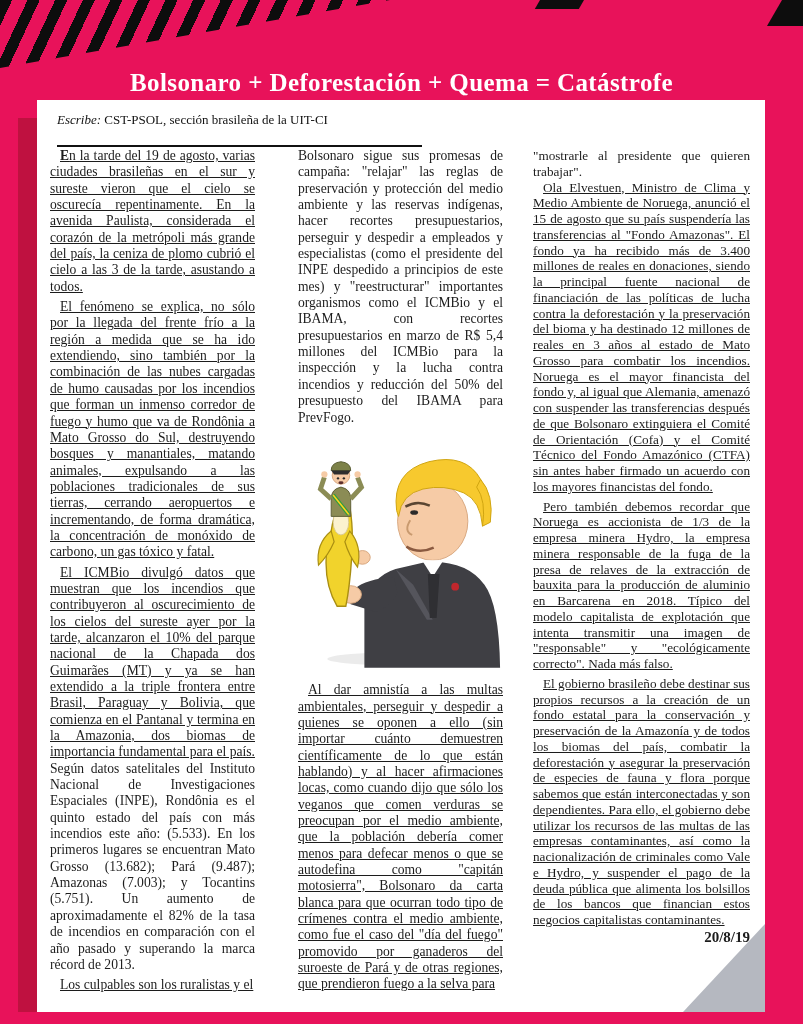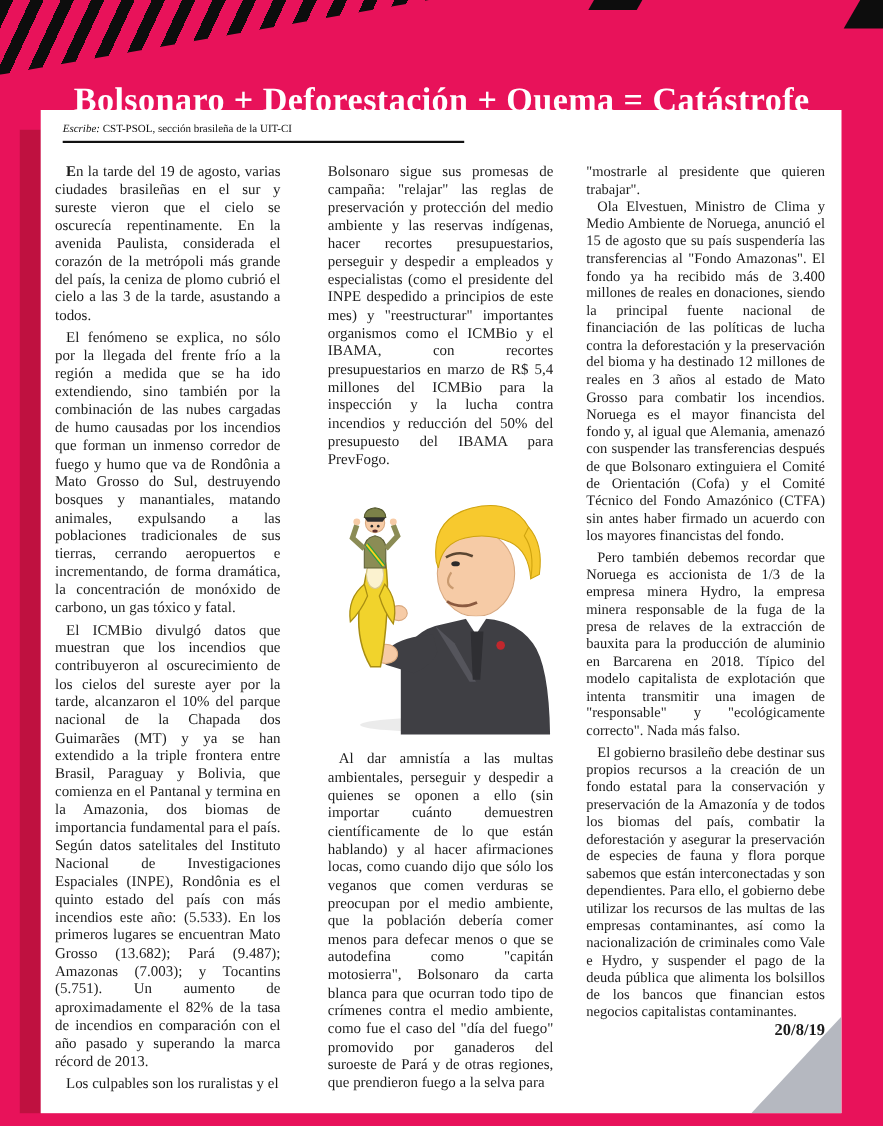--- a/index.html
+++ b/index.html
@@ -15,36 +15,36 @@
   .stripes{
     position:absolute;top:0;left:0;width:420px;height:80px;
     background:repeating-linear-gradient(115deg,var(--stripe-black) 0 11px,transparent 11px 25px);
     clip-path:polygon(0 0,390px 0,0 68px);
   }
   .sliver{position:absolute;top:0;background:var(--stripe-black);transform:skewX(-30deg);transform-origin:top left;}
   .sliver-a{left:540px;width:44px;height:9px;}
   .sliver-b{left:782px;width:60px;height:26px;}
   .title{
     position:absolute;top:52px;left:0;width:100%;text-align:center;
-    color:#fff;font-weight:700;font-size:31px;letter-spacing:.4px;white-space:nowrap;
+    color:#fff;font-weight:700;font-size:25px;letter-spacing:.4px;white-space:nowrap;
   }
   .accent-strip{position:absolute;left:18px;top:118px;width:19px;height:894px;background:var(--dark-red);}
   .content{position:absolute;left:37px;top:100px;width:728px;height:912px;background:#ffffff;overflow:hidden;}
   .byline{
     position:absolute;left:20px;top:12px;width:365px;border-bottom:2px solid #111;
-    padding-bottom:5px;font-size:10px;color:#111;
+    padding-bottom:17px;font-size:13px;color:#111;
   }
   .byline .lbl{font-style:italic;}
   .cols{position:absolute;left:13px;top:48px;display:flex;color:var(--text);}
   .col{text-align:justify;}
   .col-1{width:205px;margin-right:43px;font-size:13.6px;line-height:16.35px;}
   .col-2{width:205px;margin-right:30px;font-size:13.6px;line-height:16.35px;}
   .col-3{width:217px;font-size:13.2px;line-height:15.75px;}
   .col p{margin:0;}
-  .col p.indent{text-indent:10px;}
+  .col p.indent{text-indent:10px;text-decoration:underline;}
   .col p.space{margin-top:4px;}
   .col p.date-line{text-align:right;font-weight:700;font-size:15px;margin-top:2px;text-indent:0;}
   .cartoon-box{margin:8px 0 6px 0;width:100%;}
   .corner-fold{
     position:absolute;right:38px;bottom:12px;width:82px;height:88px;
     background:var(--gray-fold);clip-path:polygon(100% 0,100% 100%,0 100%);z-index:5;
   }
 </style>
 </head>
 <body>

